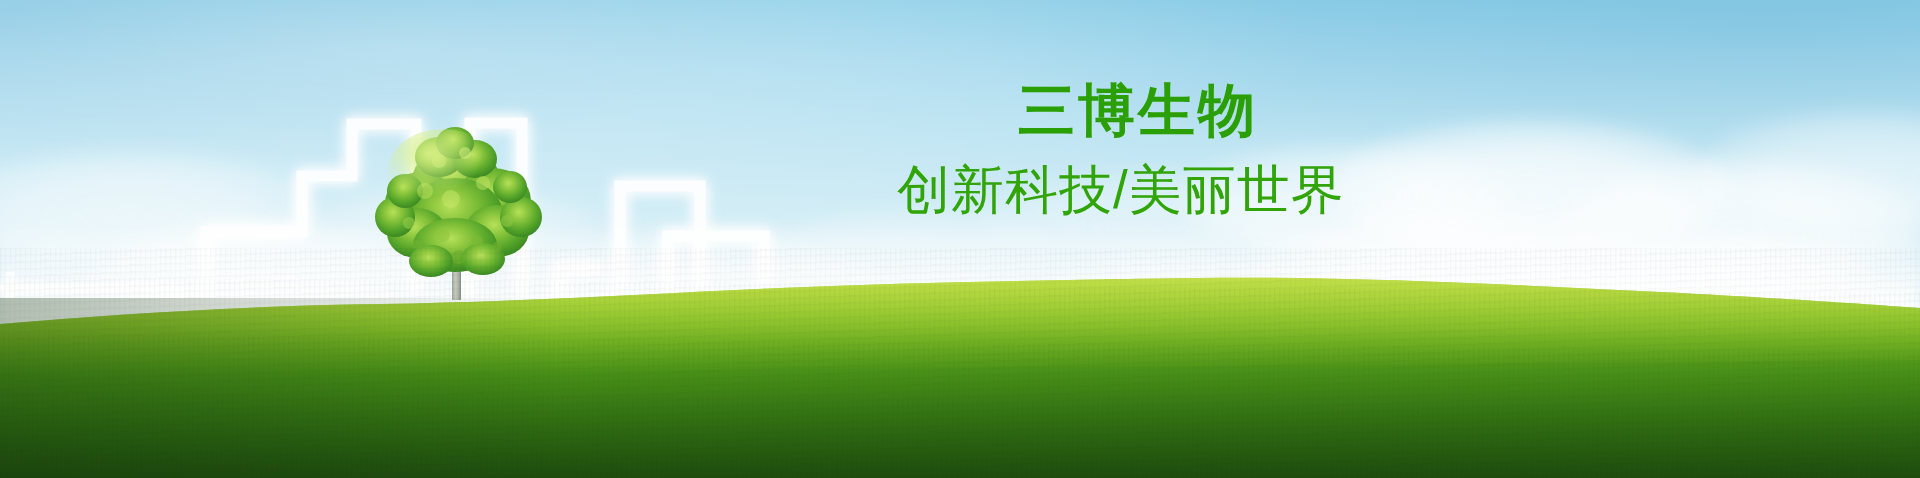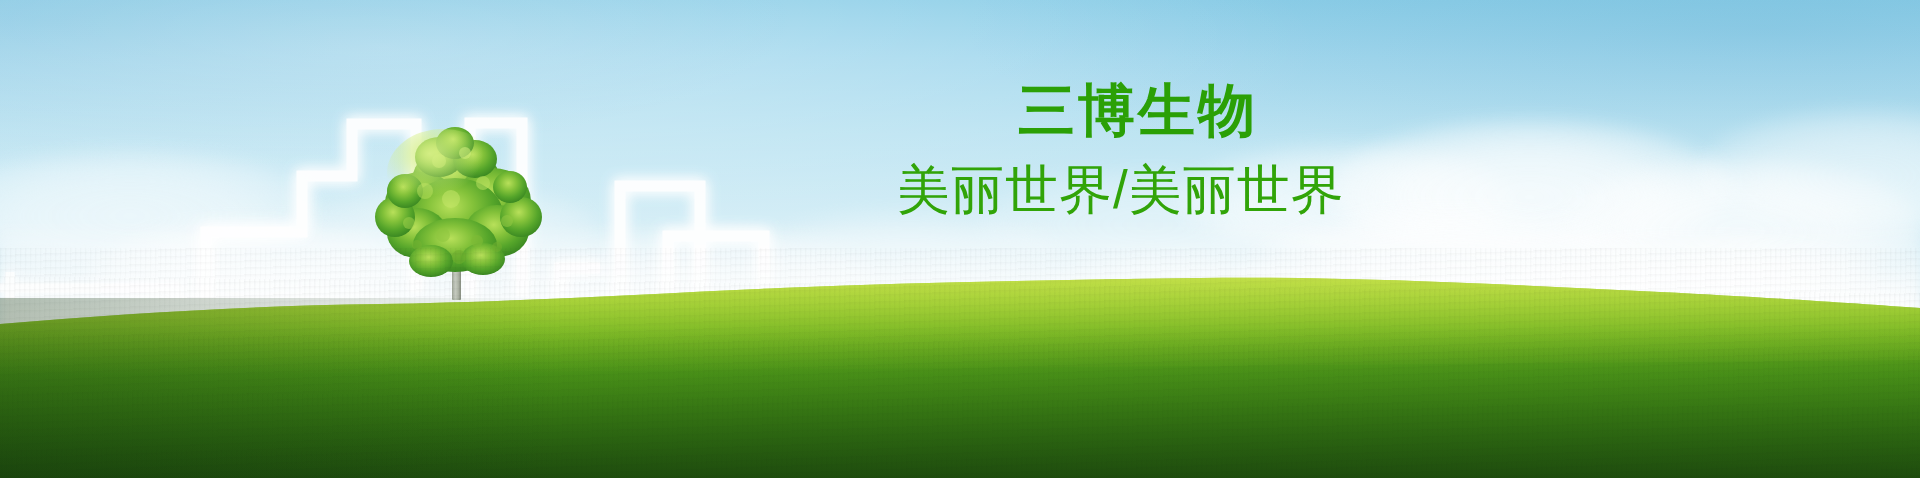--- a/index.html
+++ b/index.html
@@ -315,16 +315,16 @@
                C920,34 1060,32 1200,30 C1340,28 1500,36 1660,44
                C1780,50 1860,56 1920,60 L1920,112 L0,128 Z" fill="url(#gg2)" opacity="0.85"></path>
     </svg>
     <div class="grass-tex"></div>
     <div class="grass-dark"></div>
     <div class="grass-left-shadow"></div>
   </div>
 
   <div class="copy">
     <div class="headline">三博生物</div>
-    <div class="subline">美丽世界/美丽世界</div>
+    <div class="subline">创新科技/美丽世界</div>
   </div>
 
 </div>
 
 </body></html>

